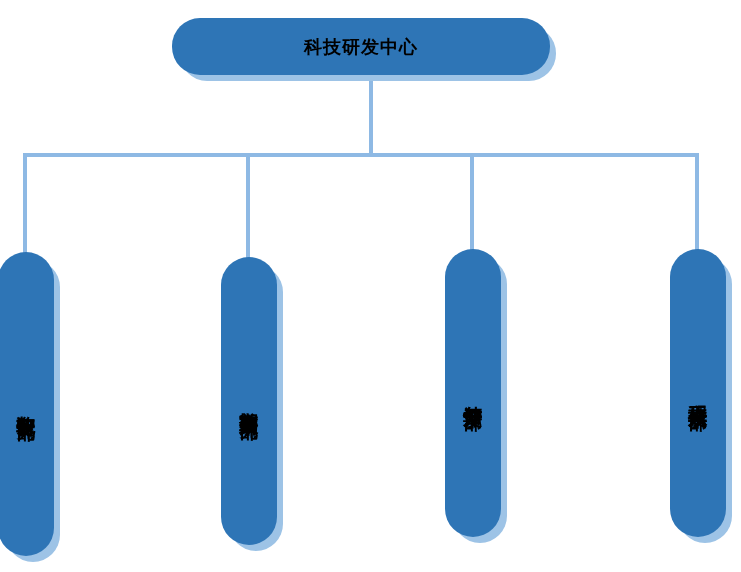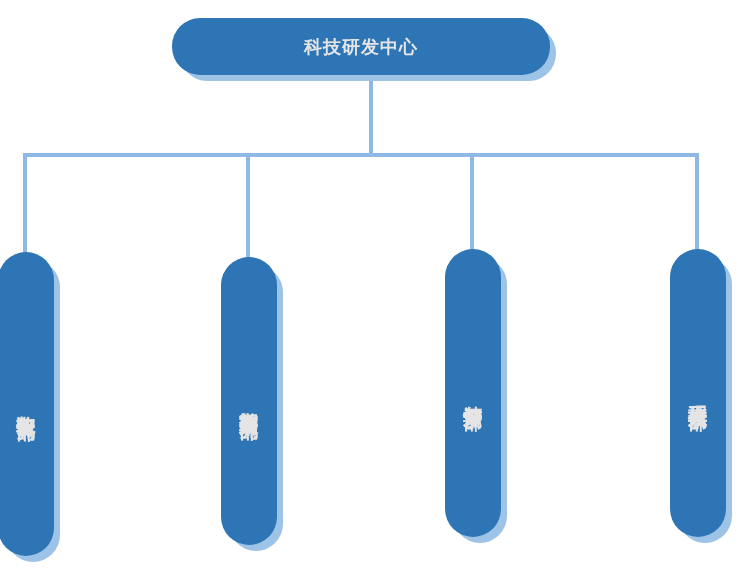--- a/index.html
+++ b/index.html
@@ -45,21 +45,21 @@
   
   .drop-1      { left: 23px;  top: 153px; height: 110px; }
   .drop-2      { left: 246px; top: 153px; height: 105px; }
   .drop-3      { left: 470px; top: 153px; height: 100px; }
   .drop-4      { left: 695px; top: 153px; height: 100px; }
 
   
   .node {
     position: absolute;
     background: #2E75B6;
-    color: #e5e5e5;
+    color: #000000;
     box-sizing: border-box;
     display: flex;
     align-items: center;
     justify-content: center;
     box-shadow: 7px 7px 0 -1px #9DC3E6;
   }
 
   
   #node-root {
     left: 172px;

